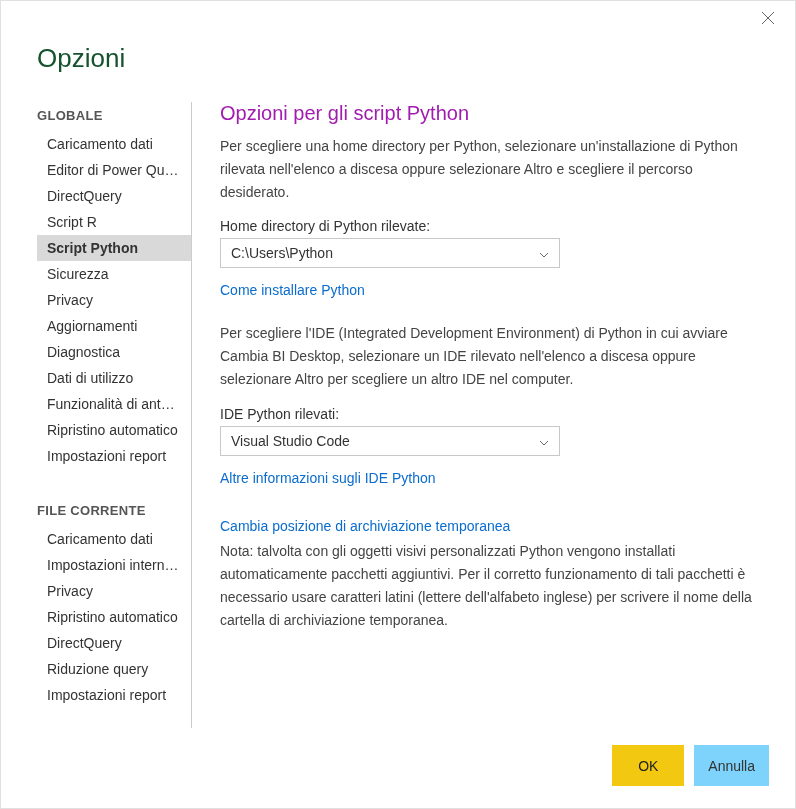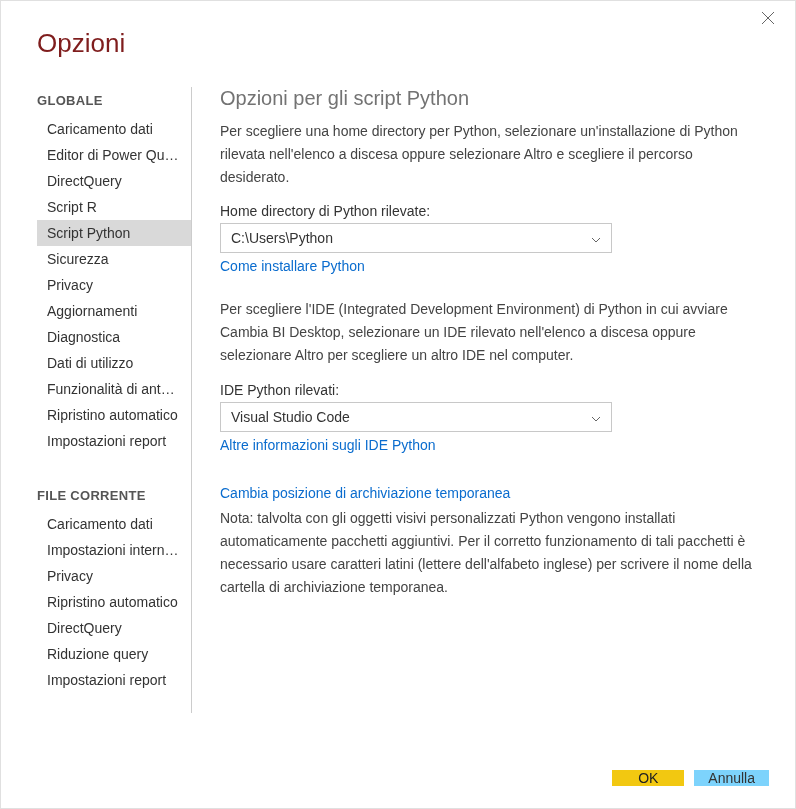--- a/index.html
+++ b/index.html
@@ -19,22 +19,22 @@
     right: 14px;
     width: 20px;
     height: 20px;
     cursor: pointer;
     color: #666;
   }
   .close-btn svg { width: 14px; height: 14px; stroke: #666; stroke-width: 1; }
   .dialog-title {
     font-size: 26px;
     font-weight: 300;
-    padding: 27px 0 0 36px;
-    color: #7f1d1d;
+    padding: 42px 0 0 36px;
+    color: #14532d;
   }
   .body-wrap {
     display: flex;
     margin-top: 28px;
     padding-left: 36px;
   }
   .sidebar {
     width: 155px;
     border-right: 1px solid #ccc;
     padding-bottom: 20px;
@@ -49,74 +49,74 @@
   .section-header.second { margin-top: 28px; }
   .side-item {
     padding: 5px 10px 5px 10px;
     font-size: 14px;
     color: #333;
     cursor: pointer;
     white-space: nowrap;
     overflow: hidden;
     text-overflow: ellipsis;
   }
-  .side-item.selected { background: #d9d9d9; }
+  .side-item.selected { background: #d9d9d9; font-weight: bold; }
   .main {
     flex: 1;
     padding: 0 30px 0 28px;
   }
   .main-title {
     font-size: 20px;
     font-weight: 400;
-    color: #737373;
+    color: #a21caf;
     margin-bottom: 10px;
   }
   .para {
     font-size: 14px;
     color: #444;
     line-height: 1.65;
     margin-bottom: 14px;
   }
   .field-label {
     font-size: 14px;
     color: #333;
     margin-bottom: 4px;
   }
   .combo {
-    width: 392px;
+    width: 340px;
     height: 30px;
     border: 1px solid #c8c8c8;
     display: flex;
     align-items: center;
     justify-content: space-between;
     padding: 0 10px;
     font-size: 14px;
     color: #333;
     cursor: pointer;
     background: #fff;
   }
   .combo .chev { color: #666; }
   .link {
     color: #0a6cce;
     font-size: 14px;
     cursor: pointer;
     display: inline-block;
-    margin-top: 5px;
+    margin-top: 14px;
   }
   .gap { height: 24px; }
   .footer {
     position: absolute;
     bottom: 22px;
     right: 26px;
     display: flex;
     gap: 10px;
   }
   .btn {
     min-width: 72px;
-    height: 16px;
+    height: 41px;
     font-size: 14px;
     border: none;
     cursor: pointer;
     padding: 0 14px;
   }
   .btn-primary { background: #f2c811; color: #222; }
   .btn-secondary { background: #7dd3fc; color: #333; }
 </style>
 </head>
 <body>

